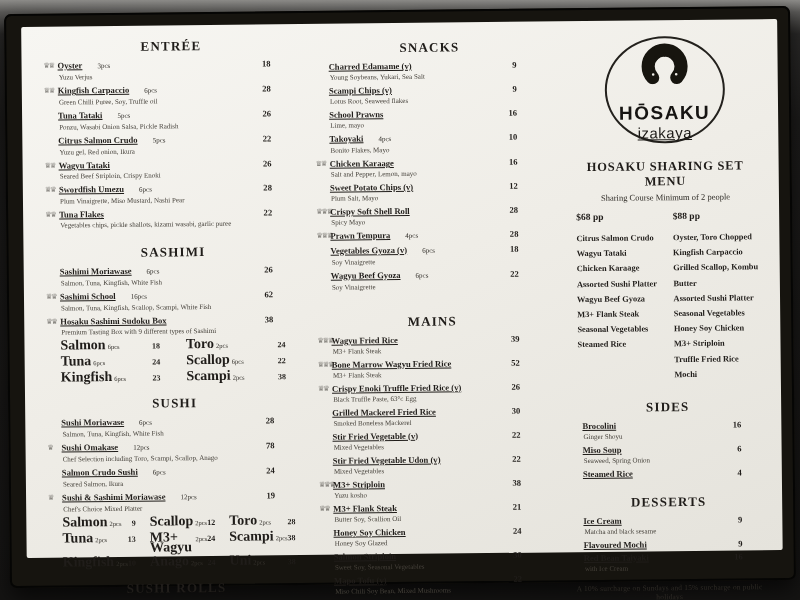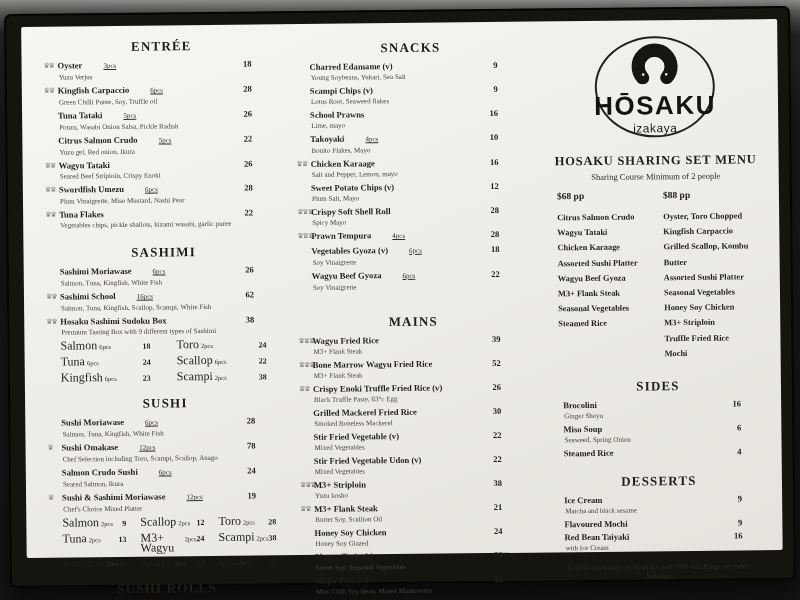--- a/index.html
+++ b/index.html
@@ -15,39 +15,39 @@
   .col1{flex:0 0 236px;}
   .col2{flex:0 0 230px;padding-top:4px;}
   .col3{flex:1;padding-left:6px;}
   .menu-section{margin-bottom:7px;}
   .sec-title{font-size:13px;font-weight:700;letter-spacing:1.2px;text-align:center;margin:5px 0 5px;}
   .items{padding-left:14px;padding-right:4px;}
   .item{margin-bottom:3px;}
   .item-row{display:flex;align-items:baseline;position:relative;line-height:10.5px;}
   .icons{position:absolute;left:-14px;top:0;font-size:7px;letter-spacing:-1px;color:#2b2823;
     font-family:"DejaVu Sans",sans-serif;}
-  .iname{font-weight:700;font-size:8.6px;}
-  .qty{font-size:7px;margin-left:21px;color:#33302b;text-decoration:underline;}
+  .iname{font-weight:700;font-size:8.6px;text-decoration:underline;}
+  .qty{font-size:7px;margin-left:15px;color:#33302b;}
   .price{font-weight:700;font-size:8.6px;margin-left:auto;text-align:right;min-width:20px;margin-right:24px;}
   .desc{font-size:7px;color:#45413a;line-height:8.5px;margin:1.5px 0 3.5px;padding-left:1px;}
   .grid{display:grid;margin-top:3px;padding-left:14px;row-gap:4px;}
   .grid-2{grid-template-columns:1fr 1fr;column-gap:10px;}
   .grid-3{grid-template-columns:1.05fr 1.25fr 1fr;column-gap:6px;}
   .gcell{display:flex;align-items:baseline;line-height:10px;}
-  .gname{font-weight:400;font-size:12px;}
+  .gname{font-weight:700;font-size:14px;}
   .gqty{font-size:6.5px;margin-left:2px;color:#33302b;}
   .gprice{font-weight:700;font-size:8px;margin-left:auto;margin-right:16px;}
   .grid-3 .gprice{margin-right:8px;}
   
   .logo-circle{width:116px;height:116px;border:2px solid #23211d;border-radius:50%;
     margin:8px auto 12px;display:flex;flex-direction:column;align-items:center;justify-content:center;
     background:transparent;}
-  .logo-name{font-family:"Liberation Sans","DejaVu Sans",sans-serif;font-weight:700;font-size:26px;
-    letter-spacing:1.5px;color:#161412;margin-top:6px;}
-  .logo-sub{font-family:"Liberation Sans","DejaVu Sans",sans-serif;font-size:12px;color:#1c1a17;letter-spacing:.5px;}
+  .logo-name{font-family:"Liberation Sans","DejaVu Sans",sans-serif;font-weight:700;font-size:19px;
+    letter-spacing:1.5px;color:#161412;margin-top:18px;}
+  .logo-sub{font-family:"Liberation Sans","DejaVu Sans",sans-serif;font-size:15px;color:#1c1a17;letter-spacing:.5px;text-decoration:underline;}
   .set-title{font-size:12.5px;font-weight:700;letter-spacing:.8px;text-align:center;margin:4px 0 3px;}
   .set-sub{font-size:8.5px;text-align:center;color:#2d2a25;margin-bottom:9px;}
   .set-cols{display:flex;gap:8px;padding:0 2px 0 8px;}
   .set-col{flex:1;}
   .set-price{font-weight:700;font-size:9.5px;margin-bottom:9px;}
   .set-item{font-weight:600;font-size:8.4px;line-height:15.2px;}
   .sides-items{padding-left:12px;padding-right:0;}
   .surcharge{margin-top:auto;font-size:7.4px;color:#2e2b26;text-align:center;padding-bottom:2px;
     letter-spacing:.2px;}
   .mains-title{margin-top:12px;}
@@ -529,21 +529,21 @@
                 <span class="iname">Honey Soy Chicken</span>
                 <span class="qty"></span>
                 <span class="price">24</span>
               </div>
               <div class="desc">Honey Soy Glazed</div>
             </div>
 
             <div class="item">
               <div class="item-row">
                 <span class="icons"></span>
-                <span class="iname">Platter Teriyaki</span>
+                <span class="iname">Salmon Striploin</span>
                 <span class="qty"></span>
                 <span class="price">30</span>
               </div>
               <div class="desc">Sweet Soy, Seasonal Vegetables</div>
             </div>
 
             <div class="item">
               <div class="item-row">
                 <span class="icons"></span>
                 <span class="iname">Mapo Tofu (v)</span>

